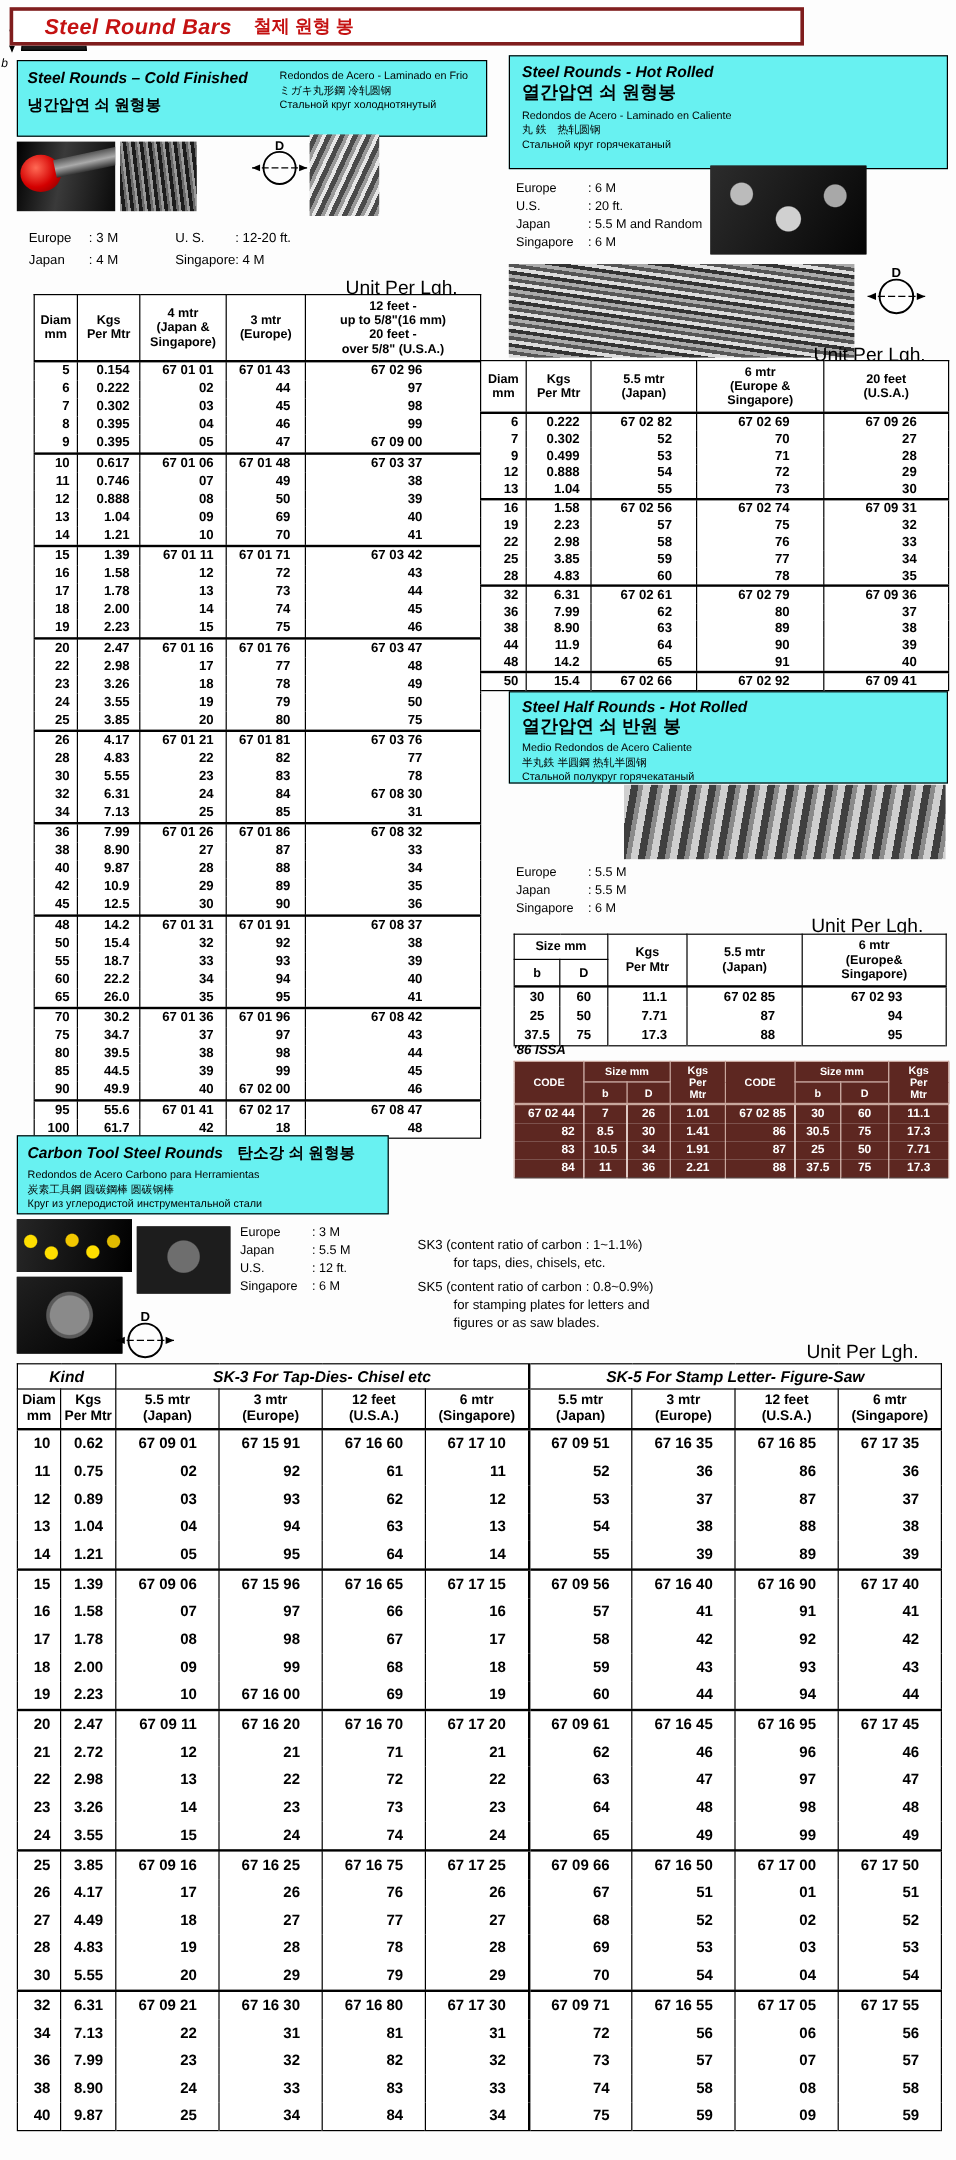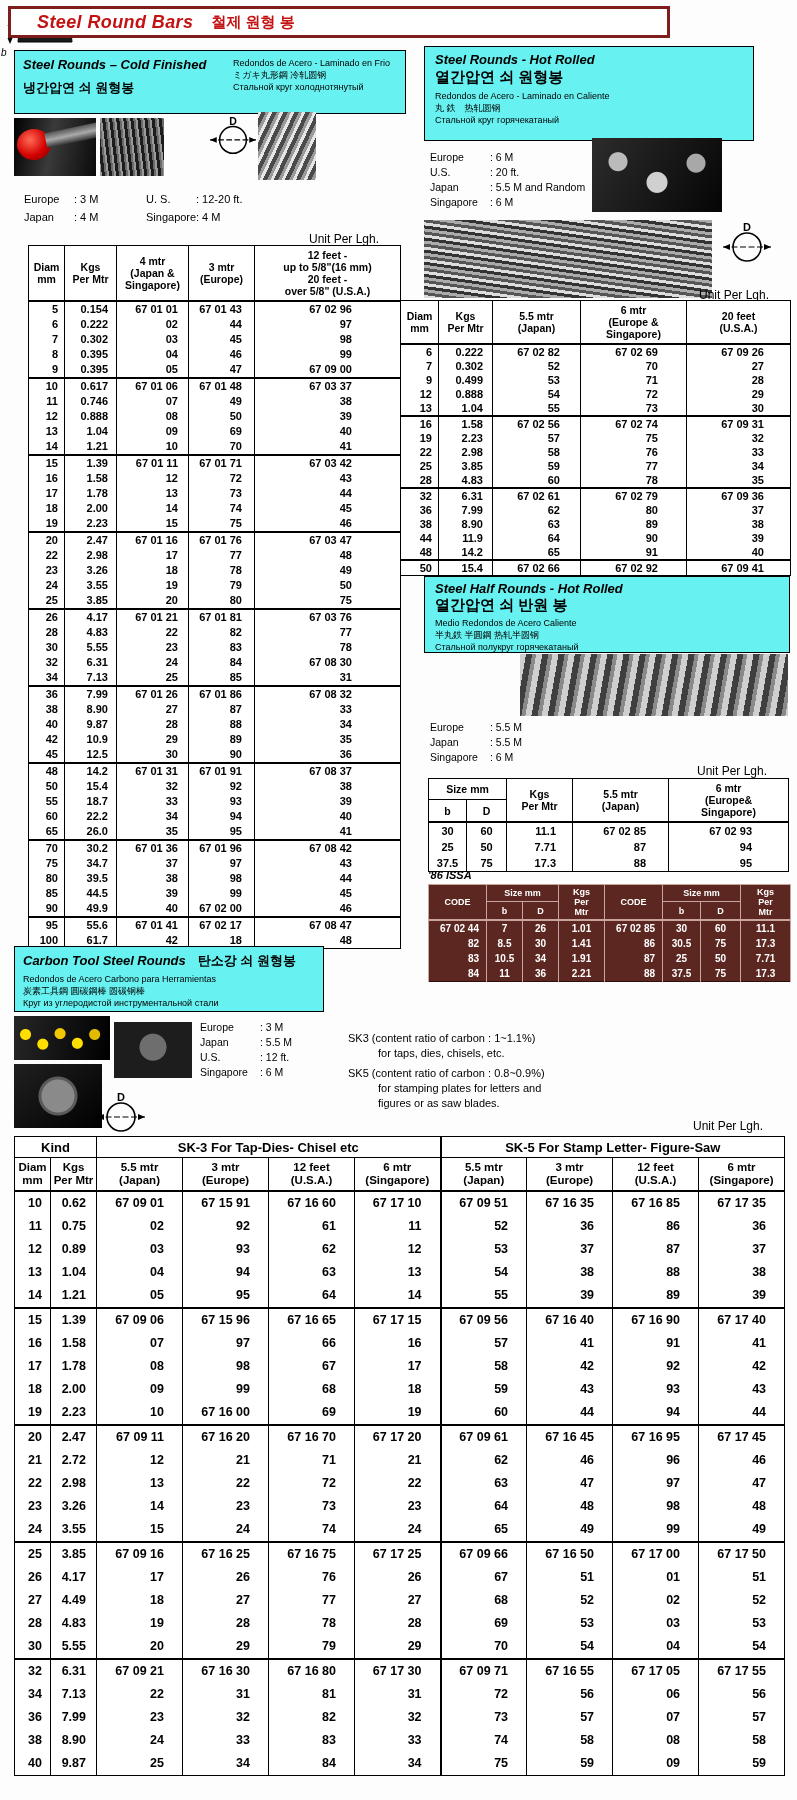--- a/index.html
+++ b/index.html
@@ -15,21 +15,21 @@
   .title-kr{color:#c41212;font-weight:bold;font-size:15px;}
 
   
   .cyan{background:#68f1f1;border:1px solid #000;}
   .box-title{font-size:13px;font-weight:bold;font-style:italic;white-space:nowrap;}
   .box-kr{font-size:13px;font-weight:bold;}
   .box-sm{font-size:9px;line-height:12px;}
   #coldBox{left:14px;top:50px;width:392px;height:64px;display:flex;gap:10px;padding:6px 8px;}
   #coldBox .col1{width:200px;}
   #coldBox .box-kr{margin-top:7px;}
-  #hotBox{left:424px;top:46px;width:330px;height:95px;padding:5px 10px;}
+  #hotBox{left:424px;top:46px;width:366px;height:95px;padding:5px 10px;}
   #hotBox .box-kr{font-size:15px;margin:1px 0 3px;}
   #halfBox{left:424px;top:576px;width:366px;height:77px;padding:4px 10px;}
   #halfBox .box-kr{font-size:15px;margin:0 0 2px;}
   #carbonBox{left:14px;top:946px;width:310px;height:66px;padding:5px 8px;}
   #carbonBox .trow{display:flex;gap:12px;align-items:baseline;margin-bottom:3px;}
 
   
   .ph{position:absolute;overflow:hidden;background:#111;}
   #phRed{left:14px;top:118px;width:82px;height:58px;background:linear-gradient(100deg,#000,#3a3a3a 45%,#0a0a0a);}
   #phRed::before{content:"";position:absolute;left:3px;top:11px;width:34px;height:31px;border-radius:50%;
@@ -72,21 +72,21 @@
   
   .len-row{display:flex;line-height:15px;}
   .len-label{width:60px;}
   #coldLen{left:24px;top:192px;display:grid;grid-template-columns:122px 160px;row-gap:3px;font-size:11px;}
   #coldLen .len-label{width:50px;}
   #hotLen{left:430px;top:150px;font-size:10.5px;}
   #halfLen{left:430px;top:720px;font-size:10.5px;}
   #carbonLen{left:200px;top:1020px;font-size:10.5px;}
 
   
-  .unit{position:absolute;font-size:12px;width:112px;text-align:center;}
+  .unit{position:absolute;font-size:16px;width:112px;text-align:left;}
   #unit1{left:288px;top:232px;}
   #unit2{left:678px;top:288px;}
   #unit3{left:676px;top:764px;}
   #unit4{left:672px;top:1119px;}
 
   
   table.dt{position:absolute;border-collapse:collapse;table-layout:fixed;background:#fff;border:1.5px solid #000;}
   .dt th{border:1px solid #000;font-weight:bold;text-align:center;vertical-align:middle;
          white-space:pre-line;font-size:10.5px;line-height:12px;padding:3px 1px;}
   .dt td{border-left:1px solid #000;border-right:1px solid #000;border-top:none;border-bottom:none;
@@ -122,21 +122,21 @@
   #issaTable td{font-size:10px;height:15px;line-height:15px;text-align:center;}
   #issaTable td:nth-child(1),#issaTable td:nth-child(5){text-align:right;padding-right:7px;}
   #issaTable tbody.grp{border-top-color:#c8a69d;}
 
   #skNotes{left:348px;top:1026px;width:320px;}
   .note-main{font-size:11px;line-height:15px;margin-top:5px;}
   .note-sub{font-size:11px;line-height:15px;padding-left:30px;}
 
   #skTable{left:14px;top:1136px;width:770px;}
   #skTable th{font-size:11.5px;line-height:13px;}
-  #skTable .kind-row th{font-size:13px;height:21px;}
+  #skTable .kind-row th{font-size:13px;height:21px;font-style:italic;}
   #skTable td{font-size:12.5px;height:23px;line-height:23px;}
   #skTable td:nth-child(1){padding-right:8px;}
   #skTable td:nth-child(2){padding-right:10px;}
   #skTable td:nth-child(n+3){padding-right:18px;}
   #skTable td:nth-child(6),
   #skTable thead tr:nth-child(2) th:nth-child(6){border-right-width:2px;}
   #skTable .kind-row th:nth-child(2){border-right-width:2px;}
 </style>
 </head>
 <body>

